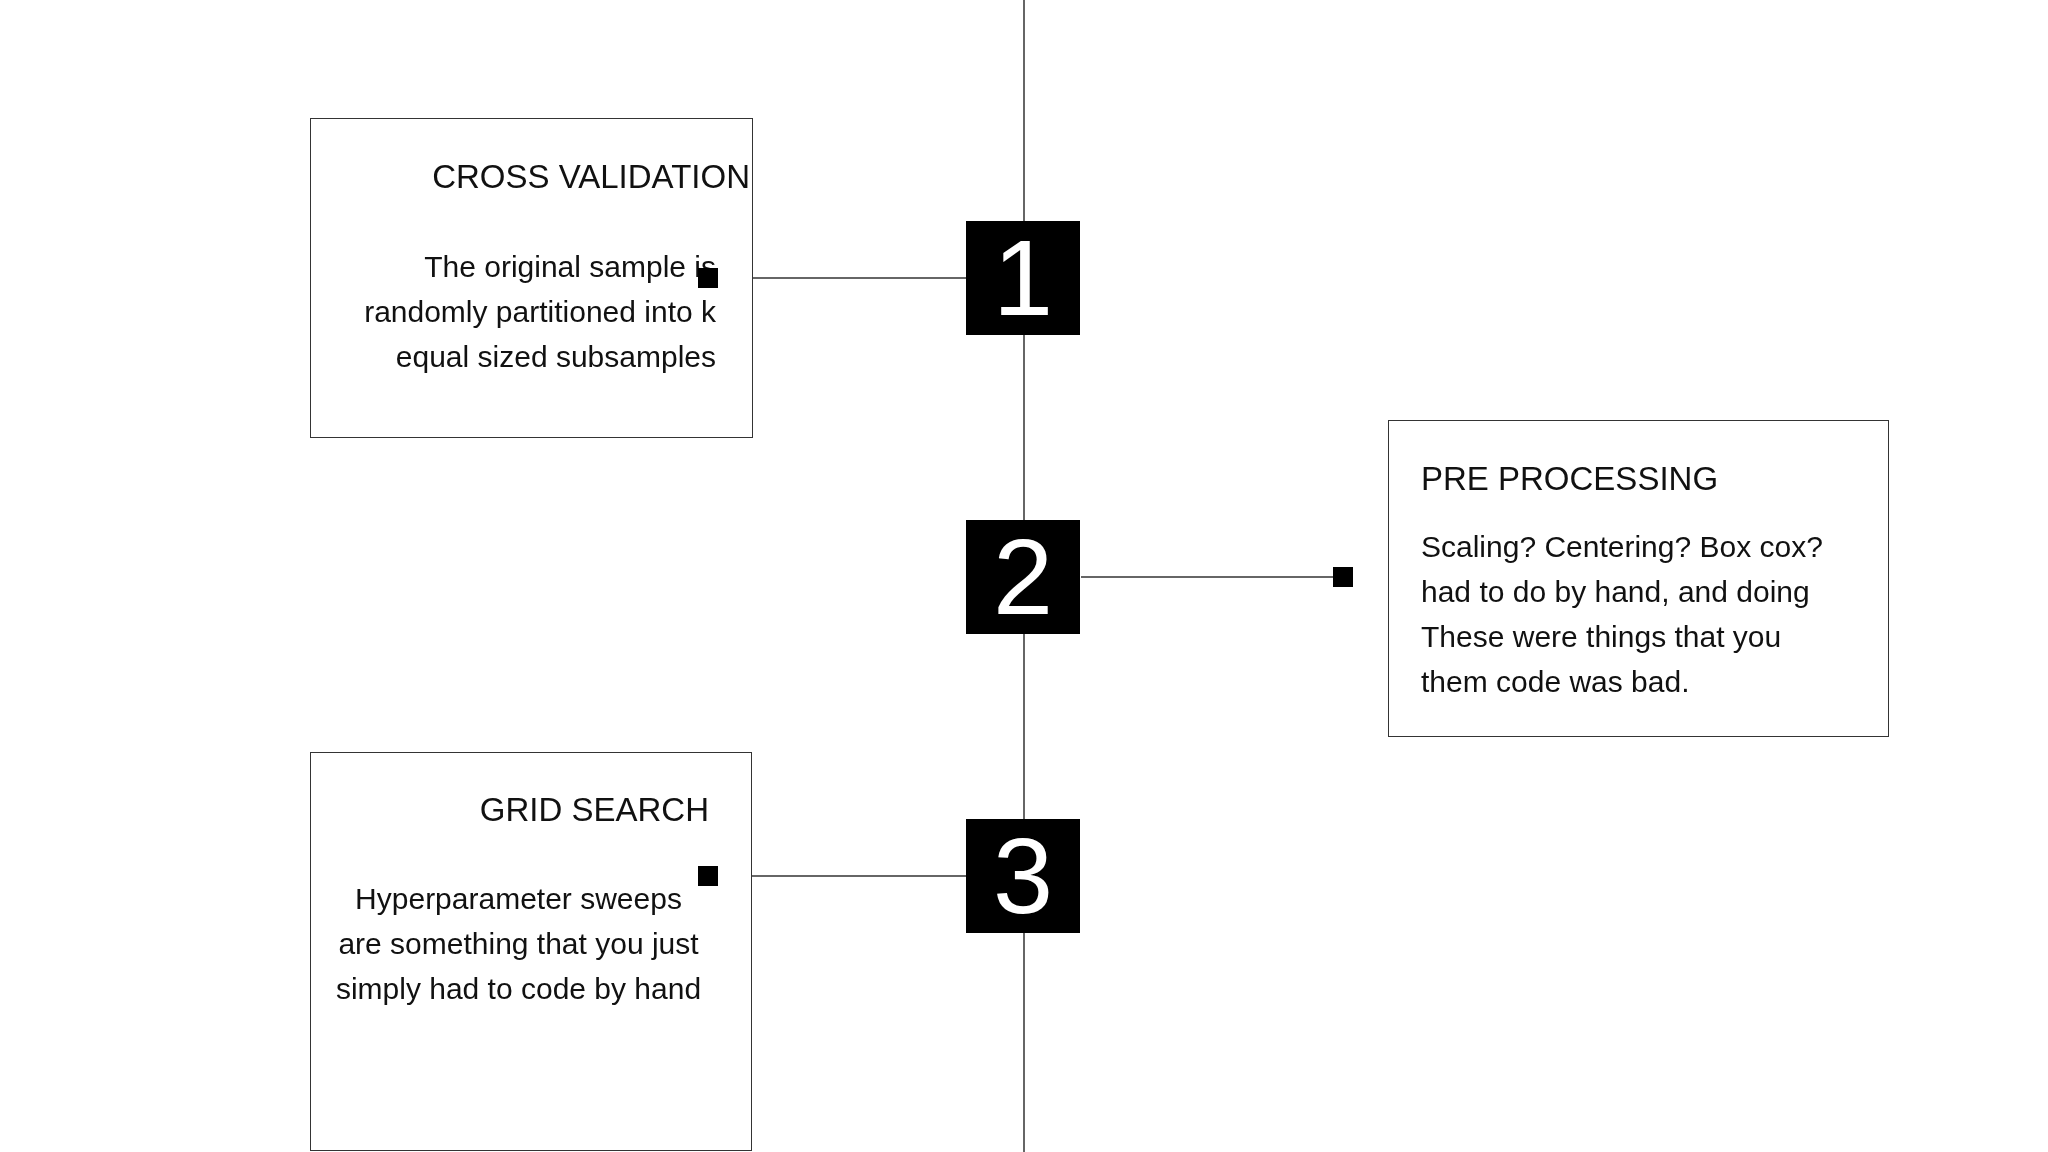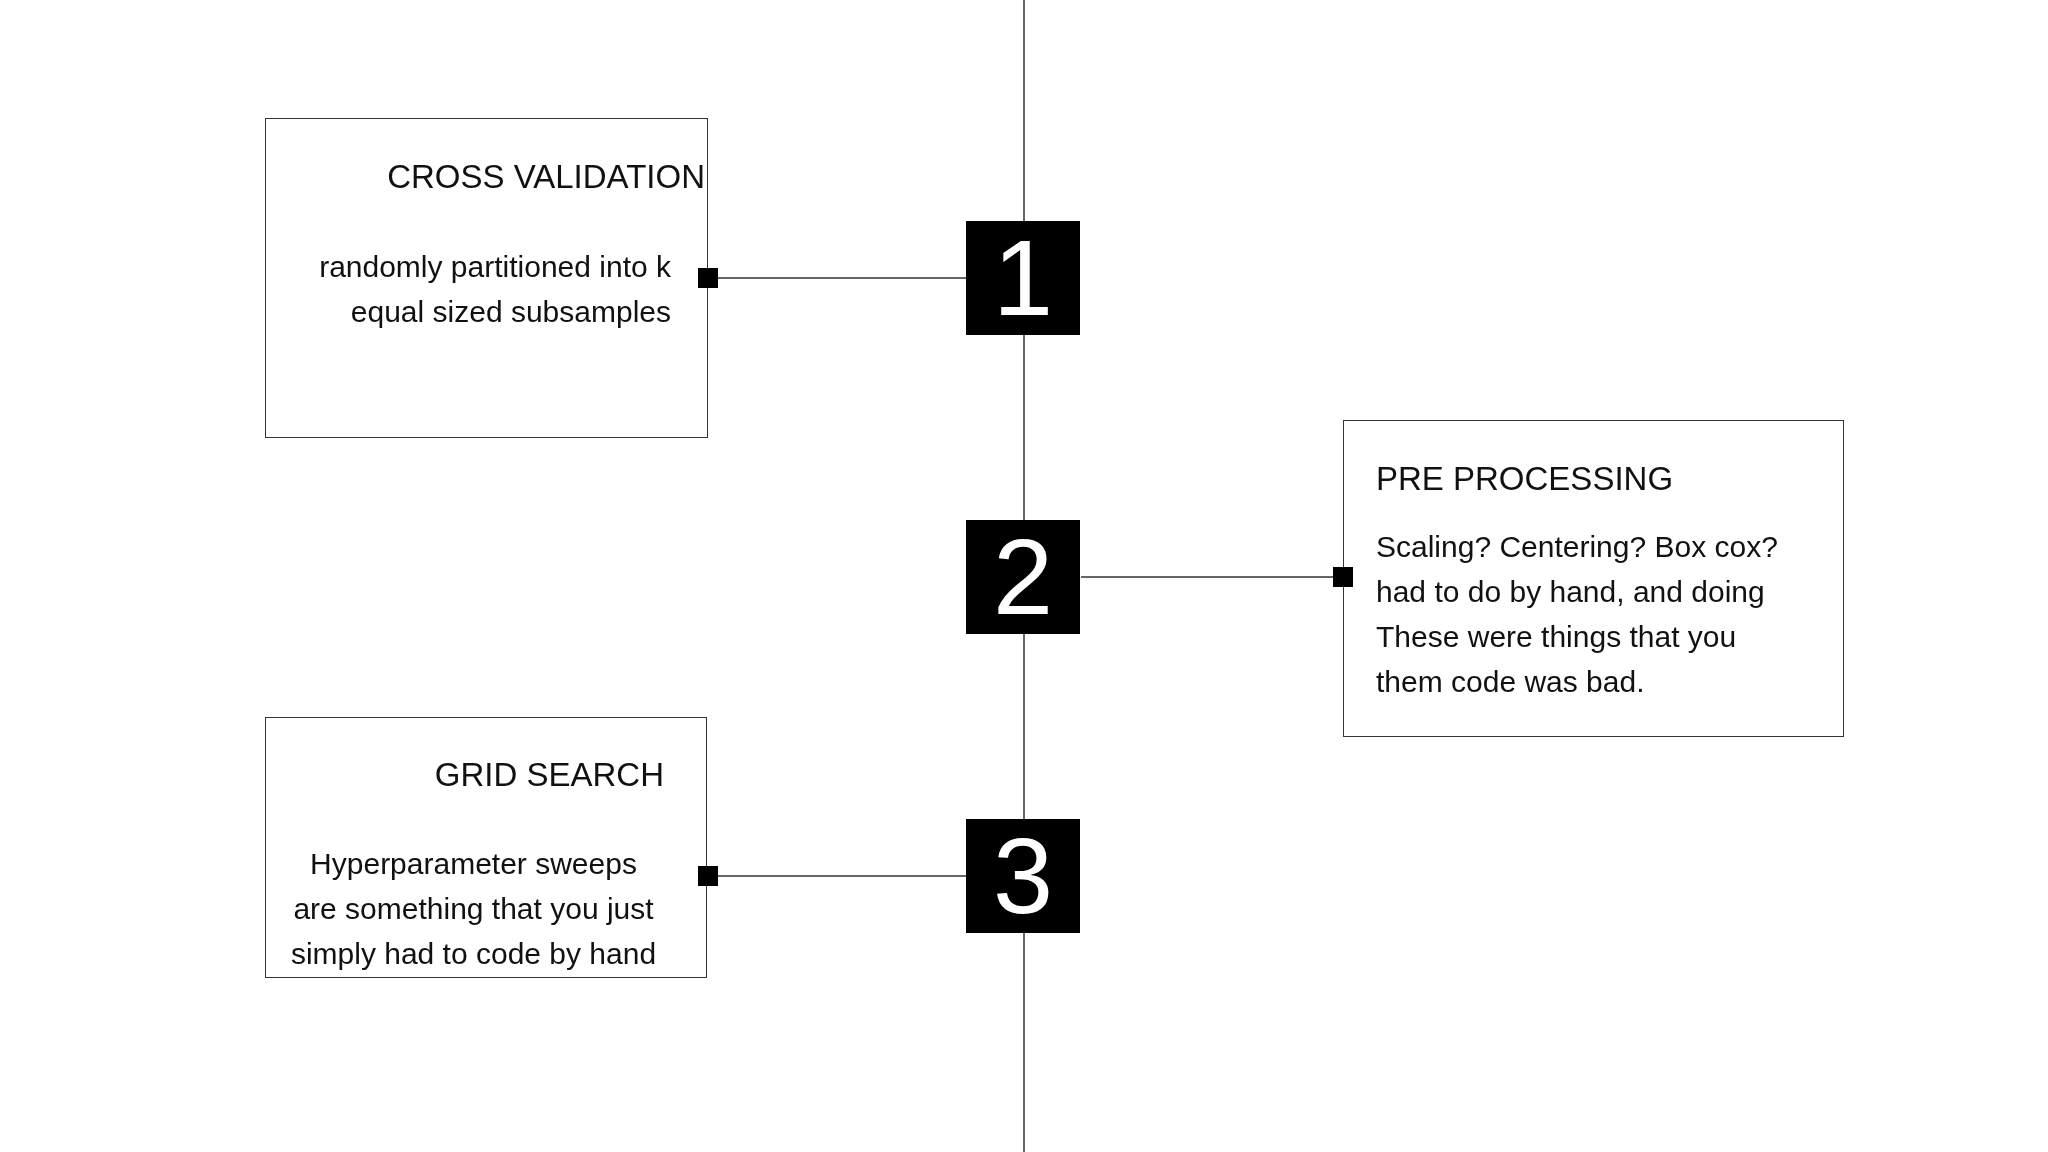--- a/index.html
+++ b/index.html
@@ -66,24 +66,25 @@
   .marker.s1 { top: 221px; }
   .marker.s2 { top: 520px; }
   .marker.s3 { top: 819px; }
 
   
   .box {
     position: absolute;
     background: #ffffff;
     border: 1.5px solid #343434;
     box-sizing: border-box;
+    margin-left: 45px;
   }
   .box.s1 { left: 265px;  top: 118px; width: 443px; height: 320px; }
   .box.s2 { left: 1343px; top: 420px; width: 501px; height: 317px; }
-  .box.s3 { left: 265px;  top: 717px; width: 442px; height: 261px; }
+  .box.s3 { left: 265px;  top: 752px; width: 442px; height: 399px; }
 
   .box-title {
     position: absolute;
     font-size: 33px;
     line-height: 40px;
     color: #111111;
     white-space: nowrap;
   }
   .box.s1 .box-title { top: 38px; right: 2px;  text-align: right; }
   .box.s2 .box-title { top: 38px; left: 32px;  text-align: left; }
@@ -105,20 +106,21 @@
 <body>
 
 <div class="canvas">
 
   <div class="vline"></div>
 
   <div class="hline s1"></div>
   <div class="box s1">
     <div class="box-title">CROSS VALIDATION</div>
     <div class="box-body">
+      <span class="body-line">The original sample is</span>
       <span class="body-line">randomly partitioned into k</span>
       <span class="body-line">equal sized subsamples</span>
     </div>
   </div>
   <div class="dot s1"></div>
   <div class="marker s1">1</div>
 
   <div class="hline s2"></div>
   <div class="box s2">
     <div class="box-title">PRE PROCESSING</div>

